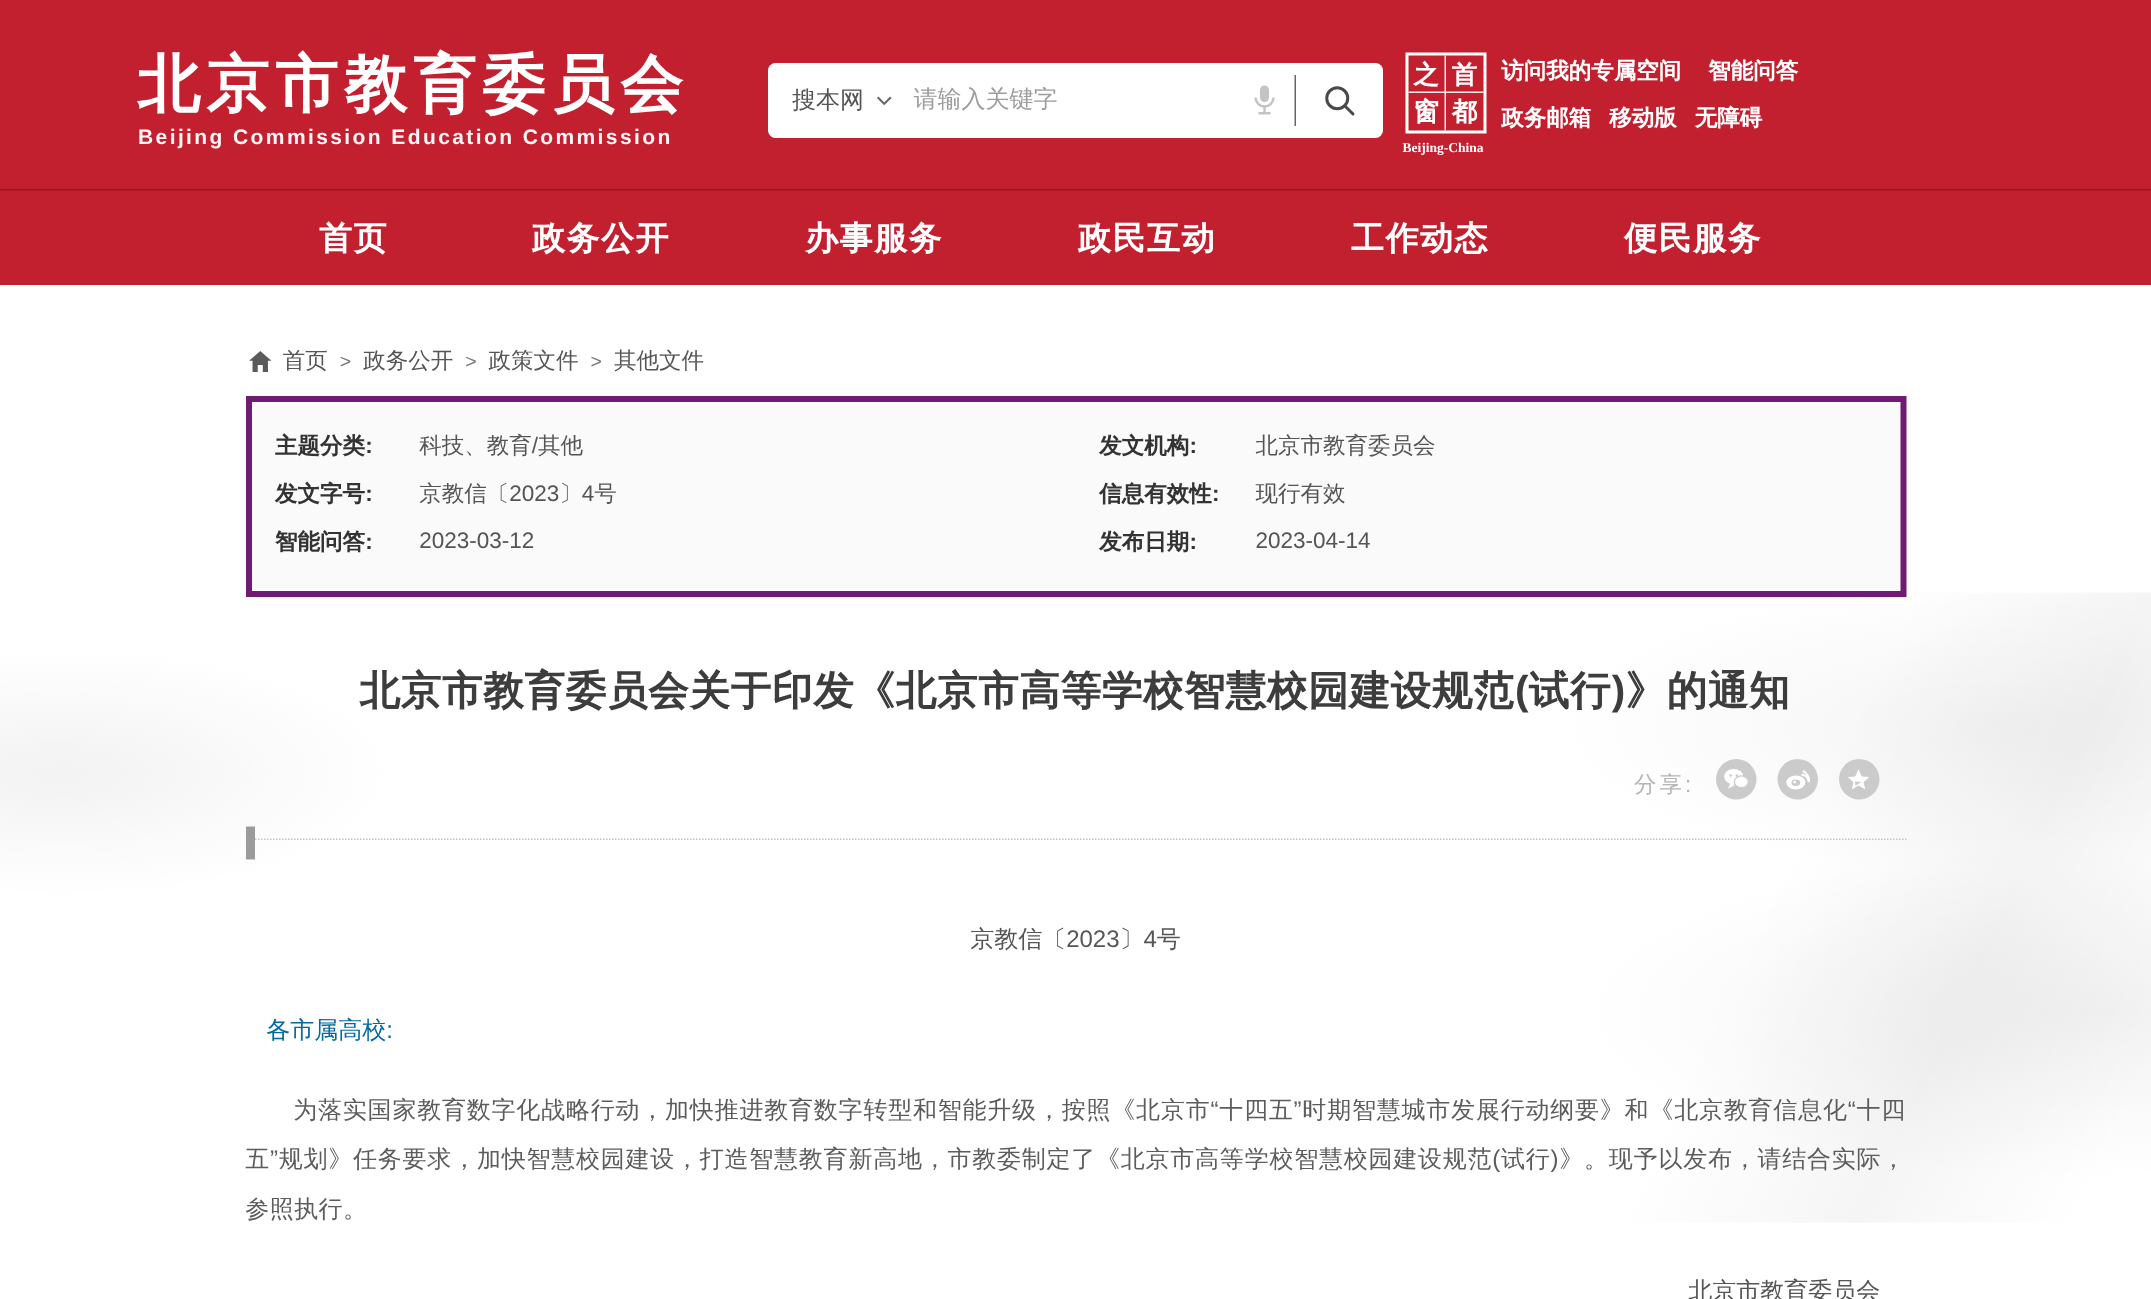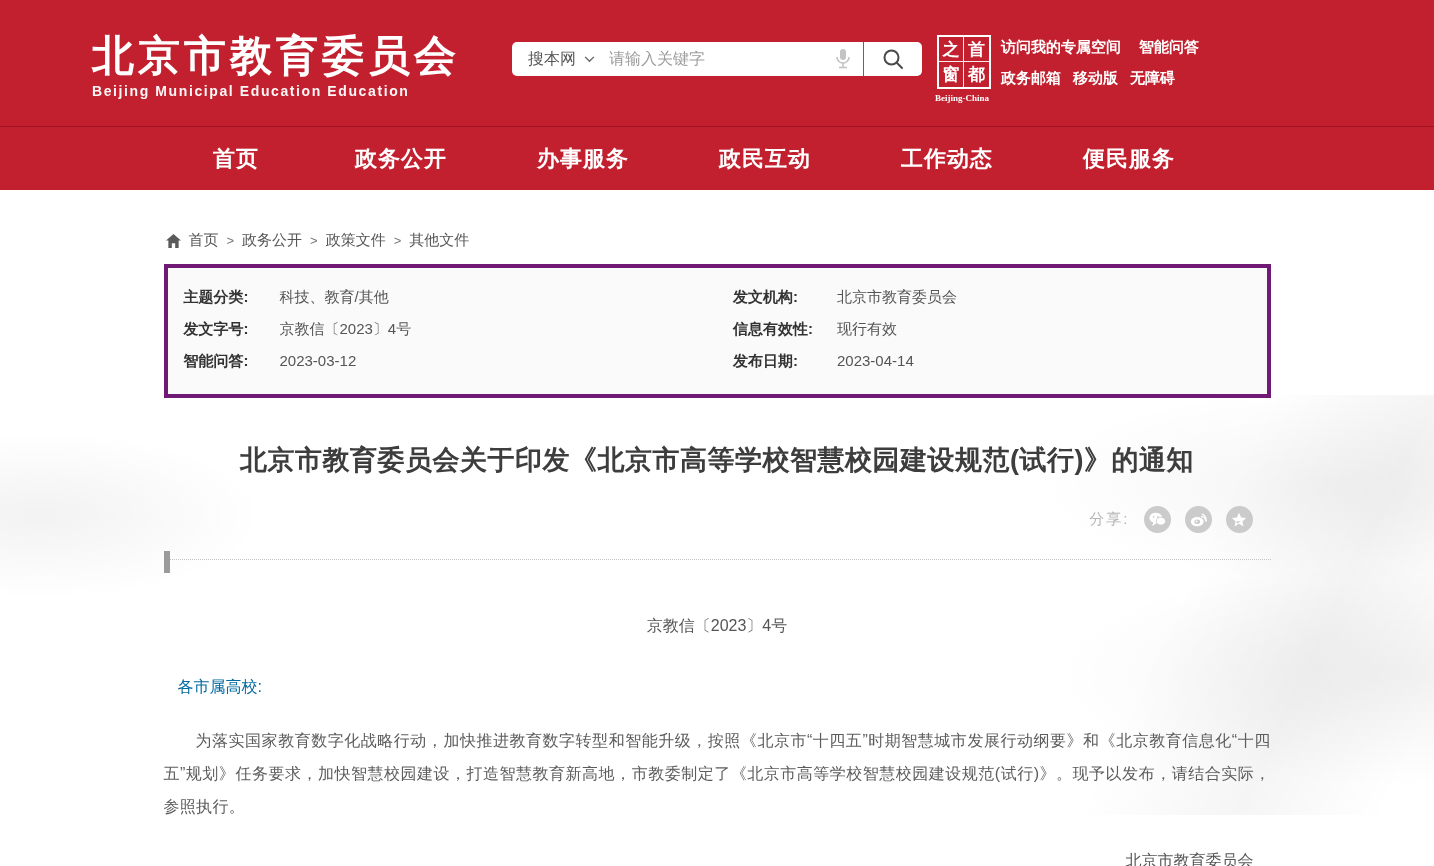--- a/index.html
+++ b/index.html
@@ -21,21 +21,21 @@
   }
 
   
   .header { position:relative; z-index:2; background:#c2202e; height:126px; }
   .header-inner { width:1260px; margin:0 auto; position:relative; height:100%; }
   .brand { position:absolute; left:5px; top:33px; color:#fff; }
   .brand-zh { font-size:42px; font-weight:bold; letter-spacing:4px; line-height:46px; }
   .brand-en { font-size:14px; letter-spacing:1.6px; margin-top:4px; font-weight:bold; opacity:.96; }
 
   .searchbox {
-    position:absolute; left:425px; top:42px; width:410px; height:34px;
+    position:absolute; left:425px; top:42px; width:410px; height:50px;
     background:#fff; border-radius:5px; display:flex; align-items:center;
   }
   .search-scope { display:flex; align-items:center; gap:8px; padding:0 14px 0 16px; cursor:pointer; }
   .search-scope-label { font-size:16px; color:#555; white-space:nowrap; }
   .chev { width:11px; height:7px; }
   .search-input {
     flex:1; border:none; outline:none; font-size:16px; color:#333;
     font-family:"Liberation Sans","DejaVu Sans",sans-serif; background:transparent; min-width:0;
   }
   .search-input::placeholder { color:#9d9d9d; }
@@ -83,21 +83,21 @@
   .meta-row { display:flex; padding:6px 0 7px 16px; font-size:15px; }
   .meta-label { font-weight:bold; color:#333; width:96px; flex:none; }
   .meta-col.right .meta-label { width:104px; }
   .meta-value { color:#555; }
 
   .article-title {
     text-align:center; font-size:27px; font-weight:700; color:#3d3d3d;
     margin-top:44px; letter-spacing:.5px;
   }
 
-  .share-row { display:flex; align-items:center; justify-content:flex-end; gap:14px; margin:28px 18px 0 0; }
+  .share-row { display:flex; align-items:flex-end; justify-content:flex-end; gap:14px; margin:28px 18px 0 0; }
   .share-label { color:#b5b5b5; font-size:15px; letter-spacing:2px; }
   .share-icon {
     width:27px; height:27px; border-radius:50%; background:#cbcbcb;
     display:flex; align-items:center; justify-content:center; cursor:pointer;
   }
 
   .section-divider { position:relative; margin-top:18px; height:22px; }
   .section-divider .tick { position:absolute; left:0; top:0; width:6px; height:22px; background:#9b9b9b; }
   .section-divider .dots { position:absolute; left:6px; right:0; top:8px; border-top:1px dotted #c4c4c4; }
 
@@ -117,21 +117,21 @@
 </style>
 </head>
 <body>
 
 <div class="watermarks"></div>
 
 <div class="header">
   <div class="header-inner">
     <div class="brand">
       <div class="brand-zh">北京市教育委员会</div>
-      <div class="brand-en">Beijing Municipal Education Education</div>
+      <div class="brand-en">Beijing Commission Education Commission</div>
     </div>
 
     <div class="searchbox">
       <div class="search-scope">
         <span class="search-scope-label">搜本网</span>
         <span>
           <svg class="chev" viewBox="0 0 12 8">
               <path d="M1 1 L6 6 L11 1" fill="none" stroke="#666" stroke-width="1.6"></path>
             </svg>
         </span>

